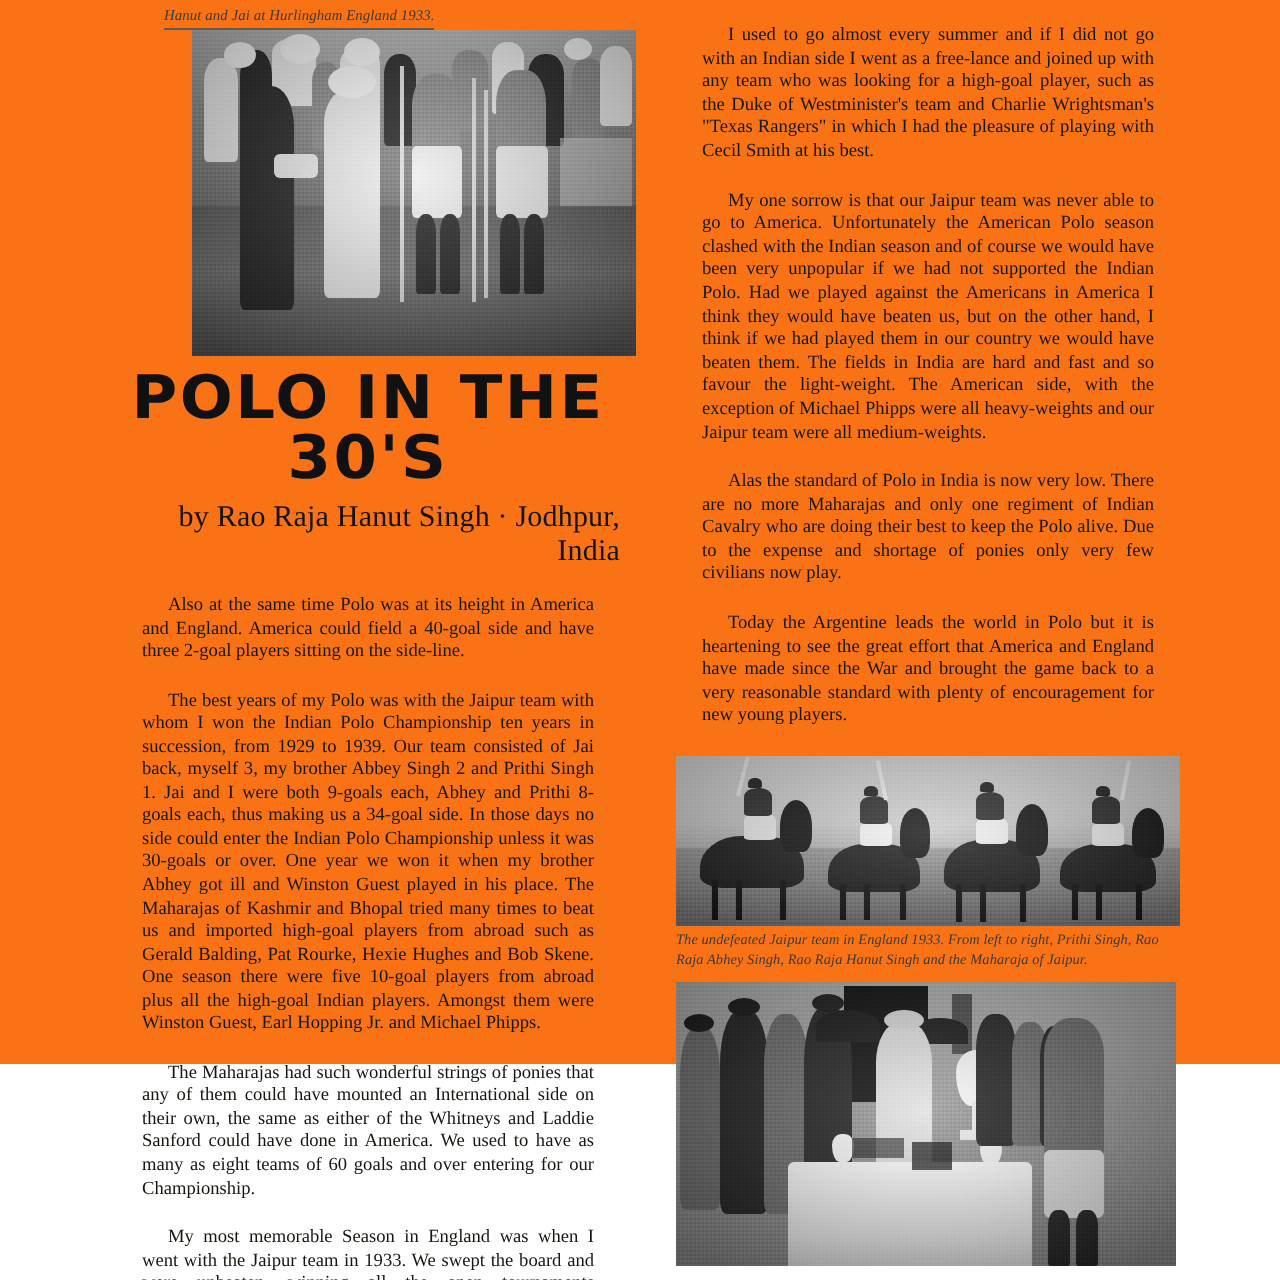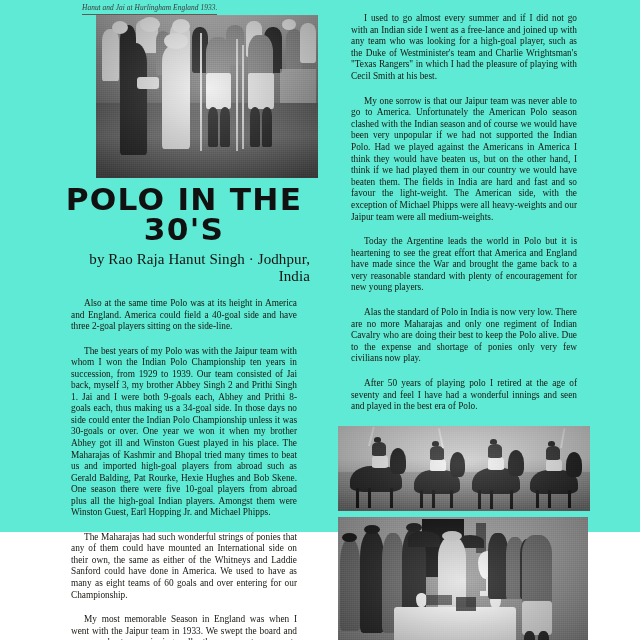--- a/index.html
+++ b/index.html
@@ -11,21 +11,21 @@
     height: 640px;
     background: #ffffff;
     font-family: "Liberation Serif", "DejaVu Serif", serif;
     color: #1a1a1a;
     overflow: hidden;
   }
   .page {
     position: relative;
     width: 640px;
     height: 532px;
-    background: #5eead4;
+    background: #f97316;
     box-sizing: border-box;
     padding: 0;
   }
 
   
   .col {
     position: absolute;
     top: 0;
     box-sizing: border-box;
   }
@@ -341,23 +341,22 @@
       <p>My most memorable Season in England was when I went with the Jaipur team in 1933. We swept the board and were unbeaten, winning all the open tournaments culminating with the Coronation Cup. This was largely due to our being superbly mounted and impeccable team play due to having played together so much. In any team game this is most important.</p>
 
     </div>
   </div>
 
   <div class="col col-right">
 
     <div class="body-text">
       <p>I used to go almost every summer and if I did not go with an Indian side I went as a free-lance and joined up with any team who was looking for a high-goal player, such as the Duke of Westminister's team and Charlie Wrightsman's "Texas Rangers" in which I had the pleasure of playing with Cecil Smith at his best.</p>
       <p>My one sorrow is that our Jaipur team was never able to go to America. Unfortunately the American Polo season clashed with the Indian season and of course we would have been very unpopular if we had not supported the Indian Polo. Had we played against the Americans in America I think they would have beaten us, but on the other hand, I think if we had played them in our country we would have beaten them. The fields in India are hard and fast and so favour the light-weight. The American side, with the exception of Michael Phipps were all heavy-weights and our Jaipur team were all medium-weights.</p>
+      <p>Alas the standard of Polo in India is now very low. There are no more Maharajas and only one regiment of Indian Cavalry who are doing their best to keep the Polo alive. Due to the expense and shortage of ponies only very few civilians now play.</p>
       <p>Today the Argentine leads the world in Polo but it is heartening to see the great effort that America and England have made since the War and brought the game back to a very reasonable standard with plenty of encouragement for new young players.</p>
-      <p>Alas the standard of Polo in India is now very low. There are no more Maharajas and only one regiment of Indian Cavalry who are doing their best to keep the Polo alive. Due to the expense and shortage of ponies only very few civilians now play.</p>
-      <p>After 50 years of playing polo I retired at the age of seventy and feel I have had a wonderful innings and seen and played in the best era of Polo.</p>
     </div>
 
     <div class="photo photo-team">
       <div class="hz"></div>
       <div class="field"></div>
 
       <div class="horse" style="left:12px;  top:40px; width:52px; height:26px;"></div>
       <div class="horse dark" style="left:52px;  top:22px; width:16px; height:26px; border-radius:50% 50% 30% 30%;"></div>
       <div class="horse-leg" style="left:18px;  top:62px; height:20px;"></div>
       <div class="horse-leg" style="left:30px;  top:62px; height:20px;"></div>
@@ -393,20 +392,21 @@
       <div class="horse-leg" style="left:230px; top:64px; height:18px;"></div>
       <div class="rider-w rider" style="left:208px; top:32px; width:16px; height:13px;"></div>
       <div class="rider" style="left:208px; top:20px; width:14px; height:14px;"></div>
       <div class="helmet" style="left:210px; top:15px;"></div>
       <div class="mallet" style="left:222px; top:2px;  height:20px; transform:rotate(10deg);"></div>
 
       <div class="ph-grain"></div>
       <div class="ph-vig"></div>
     </div>
 
+    <div class="caption caption-team">The undefeated Jaipur team in England 1933. From left to right, Prithi Singh, Rao Raja Abhey Singh, Rao Raja Hanut Singh and the Maharaja of Jaipur.</div>
 
     <div class="photo photo-cup">
       <div class="bldg"></div>
       <div class="doorway" style="left:84px;  top:2px;  width:42px; height:58px;"></div>
       <div class="doorway" style="left:138px; top:6px;  width:10px; height:30px; opacity:.6;"></div>
 
       <div class="person grey" style="left:2px;   top:22px; width:20px; height:92px;"></div>
       <div class="hat" style="left:4px;   top:16px; width:15px; height:9px;"></div>
       <div class="person" style="left:22px;  top:14px; width:24px; height:102px;"></div>
       <div class="hat" style="left:26px;  top:8px;  width:16px; height:9px;"></div>

